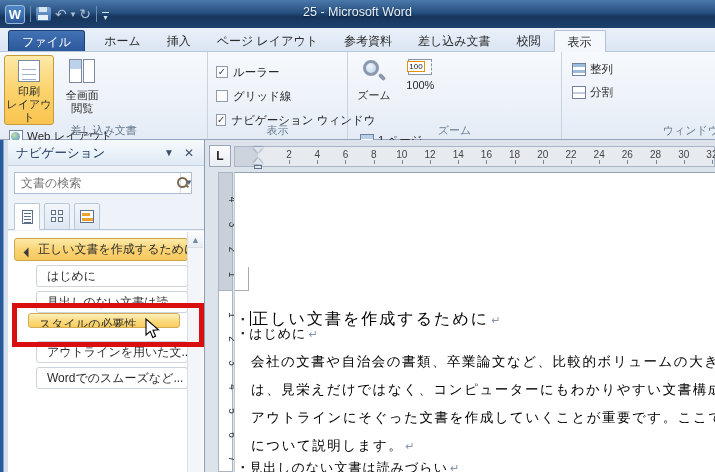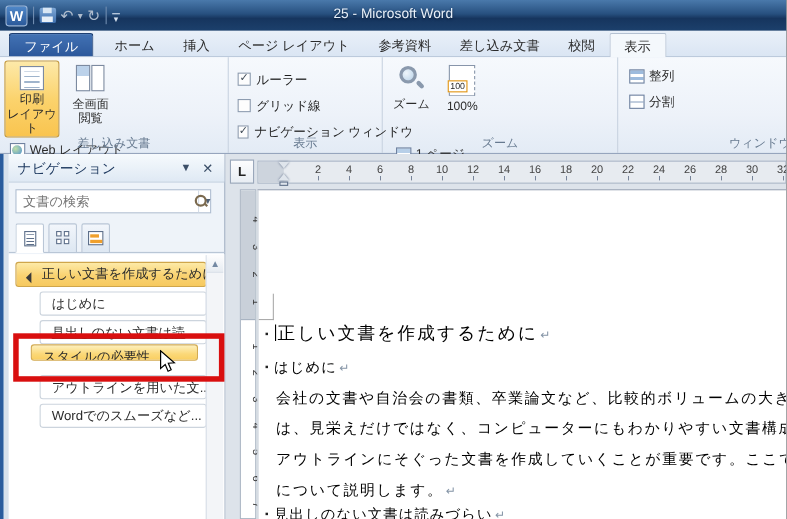--- a/index.html
+++ b/index.html
@@ -86,21 +86,21 @@
   .si.lines { background-image:repeating-linear-gradient(180deg,#5b84c2 0 1px,transparent 1px 3px); background-size:8px 9px; background-position:2px 2px; background-repeat:no-repeat; }
   .si.globe::after { content:""; position:absolute; left:1px; top:1px; width:9px; height:9px; border-radius:50%; background:radial-gradient(circle at 35% 35%,#bfe0a8,#4d8fd0); }
   .si.blue1 { background:linear-gradient(180deg,#b7cfe8 0 4px,#fff 4px); }
   .si.two { box-shadow:3px 0 0 -1px #fff,4px 0 0 0 #6f82a0; margin-right:4px; }
   .si.orange { background:linear-gradient(180deg,#f4b84d 0 4px,#fff 4px); }
   .si.winstack { background:linear-gradient(180deg,#9dbbdd 0 3px,#fff 3px 6px,#9dbbdd 6px 9px,#fff 9px); }
   .si.split { background:linear-gradient(180deg,#fff 0 5px,#c2cede 5px 7px,#fff 7px); border-style:solid; }
   .ic-zoom { width:26px; height:26px; position:relative; margin-bottom:4px; }
   .ic-zoom .lens { position:absolute; left:2px; top:1px; width:16px; height:16px; border:3px solid #8a99ad; border-radius:50%; background:radial-gradient(circle at 35% 35%,#eef5fb,#b9d2e8); }
   .ic-zoom .handle { position:absolute; left:17px; top:16px; width:8px; height:4px; background:#8a99ad; transform:rotate(45deg); border-radius:2px; }
-  .ic-100 { width:24px; height:28px; background:#fff; border:1px solid #8795aa; border-right:1px dashed #8795aa; position:relative; margin-bottom:4px; }
+  .ic-100 { width:24px; height:16px; background:#fff; border:1px solid #8795aa; border-right:1px dashed #8795aa; position:relative; margin-bottom:4px; }
   .ic-100 span { position:absolute; left:-2px; bottom:2px; background:#fff; border:1px solid #e0930f; font-size:8px; line-height:9px; padding:0 1px; color:#1e1e1e; }
   
   .winedge { position:absolute; left:0; top:140px; width:8px; bottom:0;
     background:linear-gradient(90deg,#2a5c9d 0 3px,#7da0c8 3px 4px,#d7e1ec 4px); }
   
   .navpane { position:absolute; left:8px; top:140px; width:197px; bottom:0; background:#eef3f9; border-right:1px solid #8c9cb2; }
   .nav-head { position:relative; height:26px; line-height:26px; padding-left:8px; color:#1f3a60; font-size:12.5px;
     background:linear-gradient(180deg,#f6fafd,#dfe9f4); border-bottom:1px solid #c4d1e0; }
   .nav-head .hbtn { position:absolute; top:0; font-size:10px; color:#3c4f68; }
   .nav-head .drop { right:30px; }
@@ -158,21 +158,21 @@
   .vr-margin span, .vr-body span { height:25px; font-size:10px; color:#3c3c3c; transform:rotate(90deg); }
   .vr-body { position:absolute; left:0; top:118px; width:100%; bottom:0; display:flex; flex-direction:column; align-items:center; padding-top:12px; }
   .vr-body span { height:28px; }
   .page { position:absolute; left:29px; top:32px; right:0; bottom:0; background:#fff;
     border-top:1px solid #97a2b2; border-left:1px solid #c4cbd6; overflow:hidden; }
   .cropmark { position:absolute; left:0; top:94px; width:14px; height:24px; border-right:1px solid #ababab; border-bottom:1px solid #ababab; }
   .dline { position:absolute; left:6px; right:0; white-space:nowrap; color:#000; }
   .bullet { font-size:9px; margin-right:4px; position:relative; top:-2px; color:#222; }
   .caret { display:inline-block; width:1px; height:15px; background:#000; margin-right:1px; vertical-align:-2px; }
   .ret { color:#8494a6; font-size:11px; margin-left:2px; }
-  .h1line { top:120px; font-size:16px; letter-spacing:2px; }
+  .h1line { top:136px; font-size:16px; letter-spacing:2px; }
   .h2line { font-size:13px; letter-spacing:1px; }
   .bodyline { font-size:13.5px; letter-spacing:1.5px; }
 </style>
 </head>
 <body>
 
 <div id="app">
 
   <div class="titlebar">
     <div class="qat">

